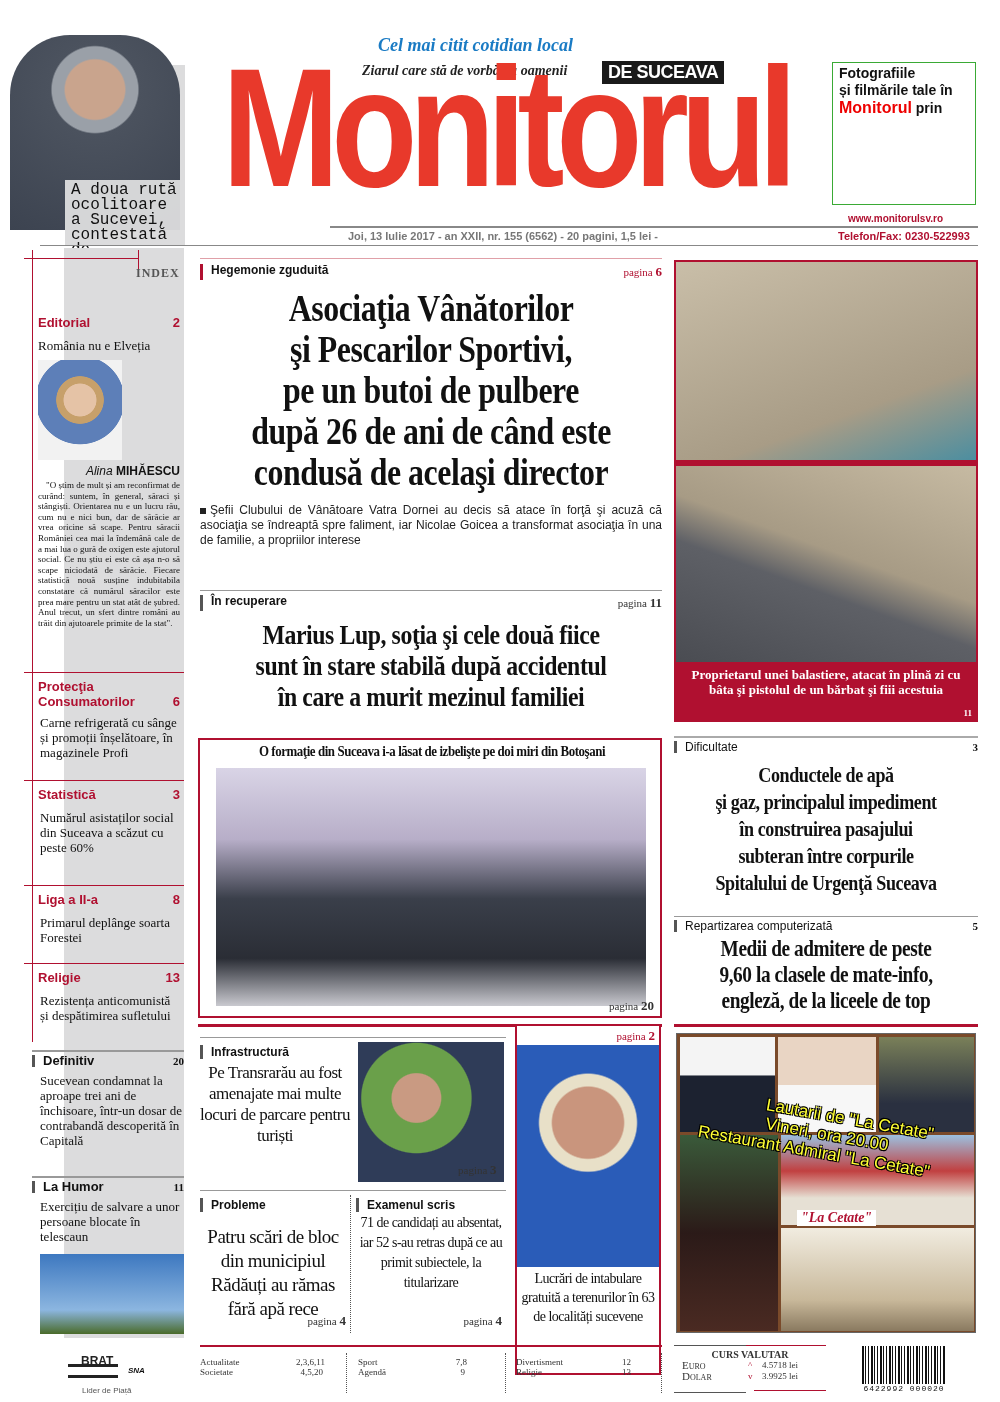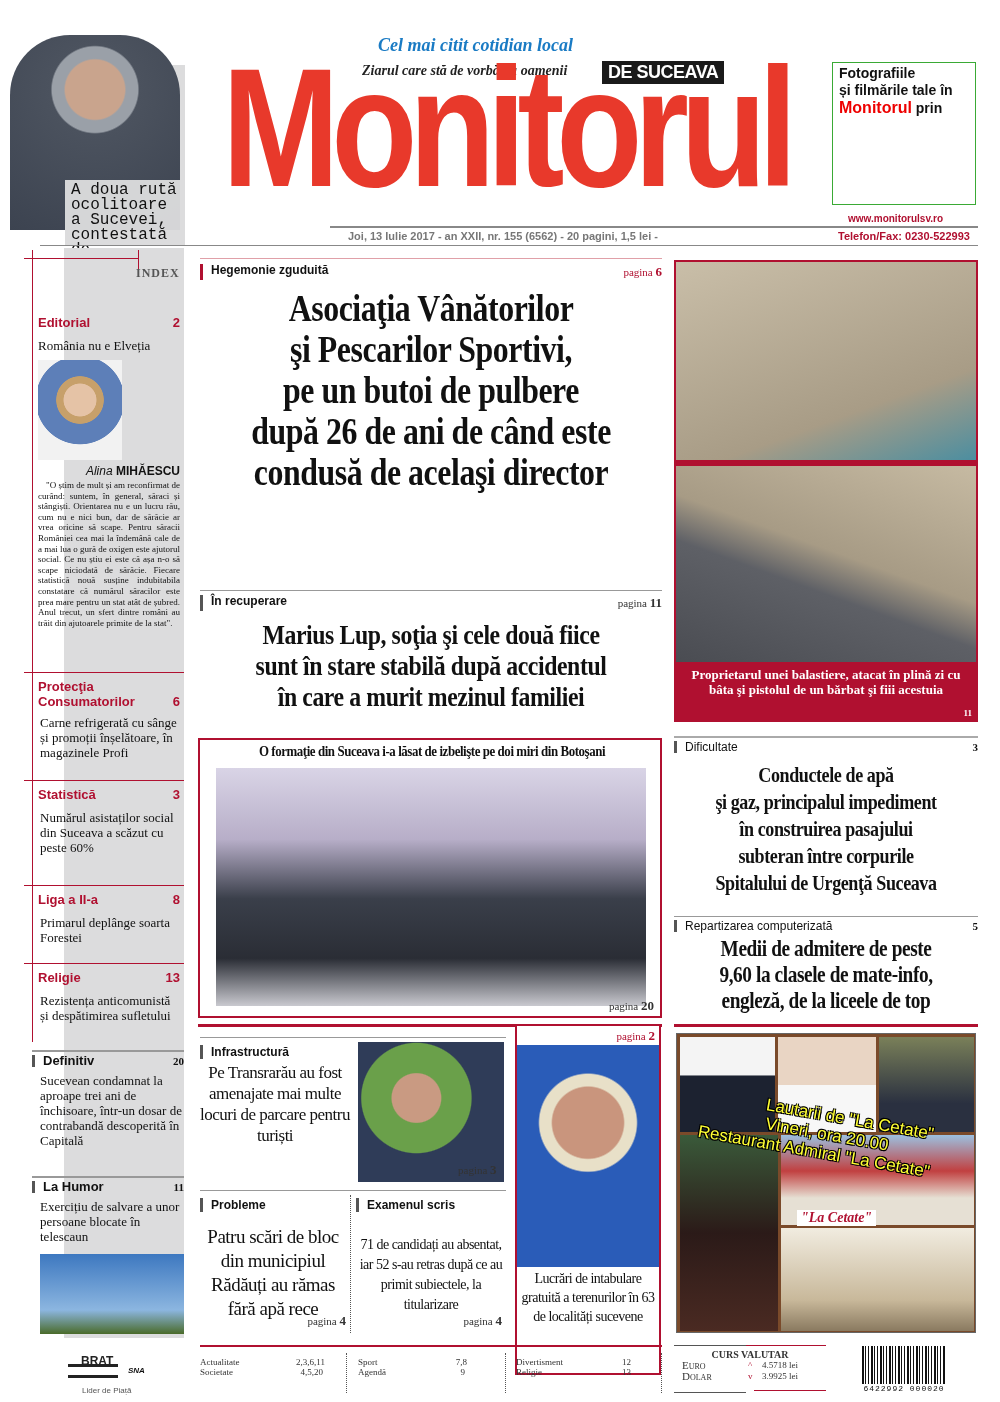--- a/index.html
+++ b/index.html
@@ -126,20 +126,23 @@
     <span class="kicker">Hegemonie zguduită</span>
     <span class="pagina"><span>pagina</span> <b>6</b></span>
   </div>
   <div class="hl" style="font-size:37px;line-height:41px;margin-top:8px;transform:scaleX(0.86);transform-origin:center top;width:536px;margin-left:-37px;">
     <div>Asociaţia Vânătorilor</div>
     <div>şi Pescarilor Sportivi,</div>
     <div>pe un butoi de pulbere</div>
     <div>după 26 de ani de când este</div>
     <div>condusă de acelaşi director</div>
   </div>
+  <div style="margin-top:10px;font-family:'Liberation Sans',sans-serif;font-size:12px;line-height:15px;text-align:justify;color:#222;">
+    <span style="display:inline-block;width:6px;height:6px;background:#222;margin-right:4px;vertical-align:middle;"></span><span>Şefii Clubului de Vânătoare Vatra Dornei au decis să atace în forţă şi acuză că asociaţia se îndreaptă spre faliment, iar Nicolae Goicea a transformat asociaţia în una de familie, a propriilor interese</span>
+  </div>
 </div>
 
 <div class="abs" style="left:200px;top:590px;width:462px;height:1px;background:#999;"></div>
 <div class="abs" style="left:200px;top:595px;width:462px;">
   <div style="display:flex;justify-content:space-between;">
     <span class="kicker gray">În recuperare</span>
     <span class="pagina" style="color:#333;"><span>pagina</span> <b>11</b></span>
   </div>
   <div class="hl" style="font-size:28px;line-height:31px;margin-top:8px;transform:scaleX(0.85);transform-origin:center top;width:544px;margin-left:-41px;">
     <div>Marius Lup, soţia şi cele două fiice</div>
@@ -217,21 +220,21 @@
 
 <div class="abs" style="left:200px;top:1190px;width:306px;height:1px;background:#999;"></div>
 <div class="abs" style="left:200px;top:1195px;width:146px;height:140px;">
   <span class="kicker gray">Probleme</span>
   <div class="hl" style="margin-top:12px;font-weight:normal;font-size:19px;line-height:24px;">Patru scări de bloc din municipiul Rădăuți au rămas fără apă rece</div>
   <div class="pagina" style="position:absolute;right:0;top:118px;color:#333;"><span>pagina</span> <b>4</b></div>
 </div>
 <div class="abs" style="left:350px;top:1195px;width:0;height:138px;border-left:1px dotted #555;"></div>
 <div class="abs" style="left:356px;top:1195px;width:150px;height:140px;">
   <span class="kicker gray">Examenul scris</span>
-  <div class="hl" style="margin-top:22px;font-weight:normal;font-size:14px;line-height:20px;">71 de candidați au absentat, iar 52 s-au retras după ce au primit subiectele, la titularizare</div>
+  <div class="hl" style="font-weight:normal;font-size:14px;line-height:20px;">71 de candidați au absentat, iar 52 s-au retras după ce au primit subiectele, la titularizare</div>
   <div class="pagina" style="position:absolute;right:4px;top:118px;color:#333;"><span>pagina</span> <b>4</b></div>
 </div>
 
 <div class="abs" style="left:515px;top:1026px;width:146px;height:349px;border:2px solid #b01030;border-top:none;background:#fff;">
   <div class="pagina" style="position:absolute;right:4px;top:2px;"><span>pagina</span> <b>2</b></div>
   <div class="photo" style="position:absolute;left:0;top:19px;width:142px;height:222px;background:radial-gradient(circle at 50% 35%,#c9957d 0 22%,#e8e0c8 23% 30%,#2a5cb8 31%);"></div>
   <div class="hl" style="position:absolute;left:0;top:243px;width:142px;font-weight:normal;font-size:14px;line-height:19px;">Lucrări de intabulare gratuită a terenurilor în 63 de localități sucevene</div>
 </div>
 
 <div class="abs" style="left:200px;top:1345px;width:462px;height:2px;background:#b01030;"></div>

